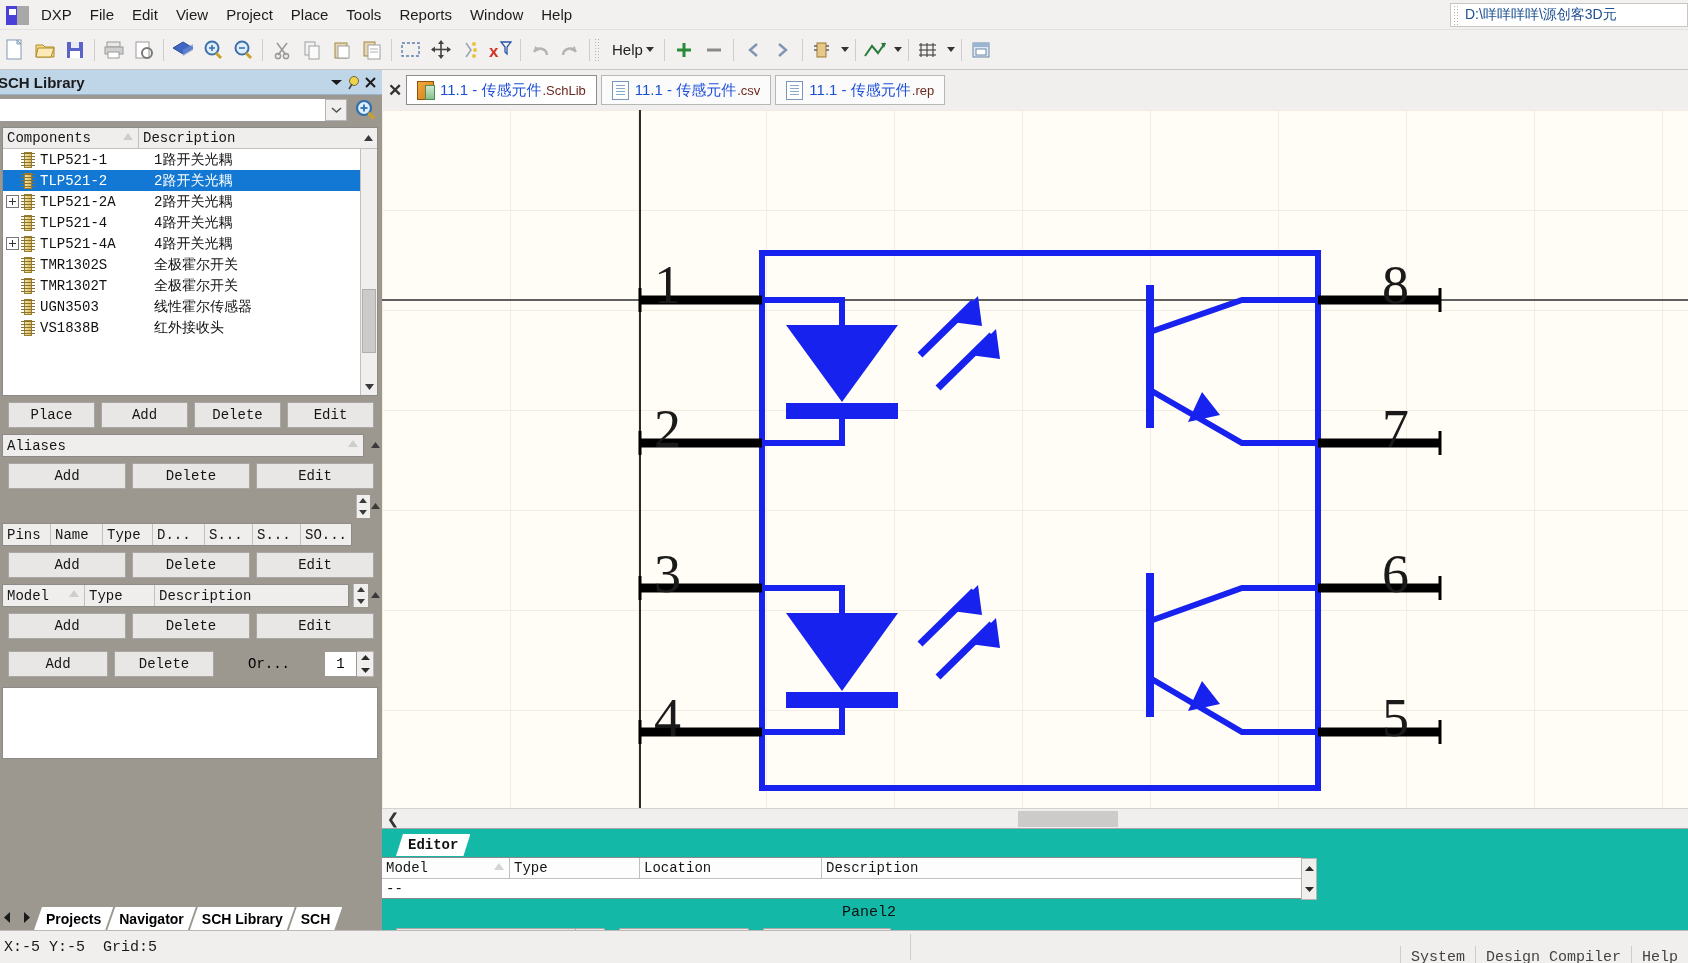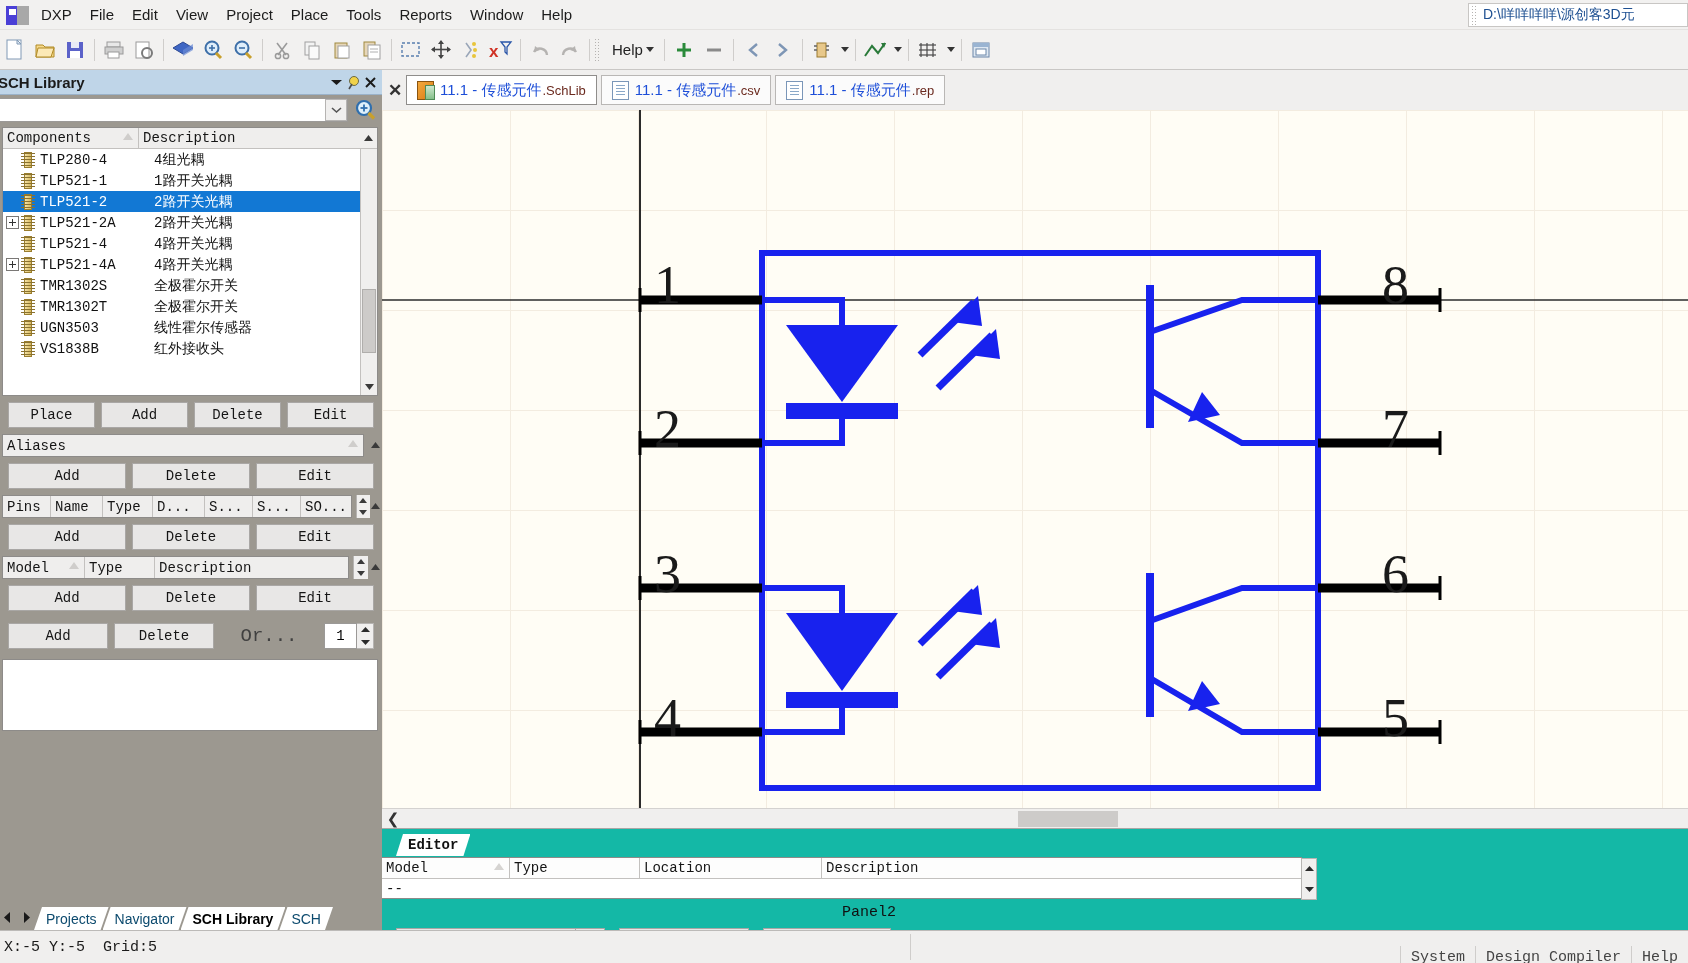--- a/index.html
+++ b/index.html
@@ -138,23 +138,24 @@
   .spin div { flex: 1; display: flex; align-items: center; justify-content: center; }
   .whitearea { margin: 4px 4px 0 2px; background: #fff; border: 1px solid #8d8b89; }
 
   .paneltabs {
     position: absolute; left: 0; bottom: 0; width: 382px; height: 28px;
     background: #9c9890; display: flex; align-items: flex-end;
   }
   .tabnav { display: flex; align-items: center; padding: 0 3px 4px 3px; gap: 8px; }
   .ptab {
     height: 23px; padding: 0 12px; background: #fff;
-    display: flex; align-items: center; font-size: 14px; color: #0c4a6e;
+    display: flex; align-items: center; font-size: 14px; color: #000000;
     clip-path: polygon(8px 0, 100% 0, calc(100% - 8px) 100%, 0 100%);
     margin-right: -6px;
+    font-weight: bold;
   }
   .ptab.active { color: #000; font-weight: bold; background: #fff; }
 
   
   .main { position: absolute; left: 382px; top: 70px; width: 1306px; height: 860px; background: #f0efee; }
   .doctabs { height: 40px; display: flex; align-items: center; background: #f0efee; padding-left: 2px; }
   .closex { width: 22px; height: 26px; display: flex; align-items: center; justify-content: center;
     font-size: 17px; font-weight: bold; color: #333; }
   .dtab {
     height: 30px; display: flex; align-items: center; gap: 6px;
@@ -264,21 +265,21 @@
     <div class="menu-item"><span>File</span></div>
     <div class="menu-item"><span>Edit</span></div>
     <div class="menu-item"><span>View</span></div>
     <div class="menu-item"><span>Project</span></div>
     <div class="menu-item"><span>Place</span></div>
     <div class="menu-item"><span>Tools</span></div>
     <div class="menu-item"><span>Reports</span></div>
     <div class="menu-item"><span>Window</span></div>
     <div class="menu-item"><span>Help</span></div>
 
-    <div class="pathbox" style="width:220px;">
+    <div class="pathbox" style="width:238px;">
       <div class="gripdots"></div>
       <span>D:\咩咩咩咩\源创客3D元</span>
     </div>
   </div>
 
   <div class="toolbar">
     <div class="tb">
       <svg width="20" height="22">
           <rect x="2" y="1" width="14" height="19" fill="#fff" stroke="#8099b5"></rect>
           <path d="M12 1 L16 5 L12 5 Z" fill="#dfe8f2" stroke="#8099b5"></path>
@@ -539,29 +540,20 @@
         </div>
       </div>
       <div class="complist">
         <div id="comprows">
             <div class="comprow">
               <span class="expander-spacer"></span>
               <span class="ic-icon">
                 <span class="ic-body"></span>
                 <span class="ic-pins"></span>
               </span>
-              <span class="cname">TLP280-4</span>
-              <span class="cdesc">4组光耦</span>
-            </div>
-            <div class="comprow">
-              <span class="expander-spacer"></span>
-              <span class="ic-icon">
-                <span class="ic-body"></span>
-                <span class="ic-pins"></span>
-              </span>
               <span class="cname">TLP521-1</span>
               <span class="cdesc">1路开关光耦</span>
             </div>
             <div class="comprow sel">
               <span class="expander-spacer"></span>
               <span class="ic-icon">
                 <span class="ic-body"></span>
                 <span class="ic-pins"></span>
               </span>
               <span class="cname">TLP521-2</span>
@@ -662,21 +654,21 @@
           </svg>
       </div>
     </div>
     <div class="btnrow">
       <div class="btn">Add</div>
       <div class="btn">Delete</div>
       <div class="btn">Edit</div>
     </div>
 
     <div style="display:flex;align-items:flex-start;">
-      <div class="hdrbar" style="flex:1;">
+      <div class="hdrbar" style="flex:1;margin-top:28px;">
         <div class="cell" style="width:48px;">Pins</div>
         <div class="cell" style="width:52px;">Name</div>
         <div class="cell" style="width:50px;">Type</div>
         <div class="cell" style="width:52px;">D...</div>
         <div class="cell" style="width:48px;">S...</div>
         <div class="cell" style="width:48px;">S...</div>
         <div class="cell" style="flex:1;border-right:0;">SO...</div>
       </div>
       <div class="spin" style="height:23px;">
         <div>
@@ -731,21 +723,21 @@
     </div>
     <div class="btnrow">
       <div class="btn">Add</div>
       <div class="btn">Delete</div>
       <div class="btn">Edit</div>
     </div>
 
     <div class="btnrow" style="align-items:center;">
       <div class="btn">Add</div>
       <div class="btn">Delete</div>
-      <div style="flex:1;display:flex;align-items:center;justify-content:center;font-family:'Liberation Mono',monospace;font-size:19px;color:#404040;">Or...</div>
+      <div style="flex:1;display:flex;align-items:center;justify-content:center;font-family:'Liberation Mono',monospace;font-size:14px;color:#000000;">Or...</div>
       <div style="display:flex;align-items:stretch;height:26px;width:50px;">
         <div style="flex:1;background:#fff;border:1px solid #9b9997;display:flex;align-items:center;justify-content:center;font-family:'Liberation Mono',monospace;font-size:14px;">1</div>
         <div class="spin" style="width:17px;border:1px solid #b6b4b2;border-left:0;">
           <div>
               <svg width="9" height="6">
                 <path d="M4.5 0 l4.5 5 h-9 Z" fill="#2a2a2a"></path>
               </svg>
             </div>
           <div>
               <svg width="9" height="6">

